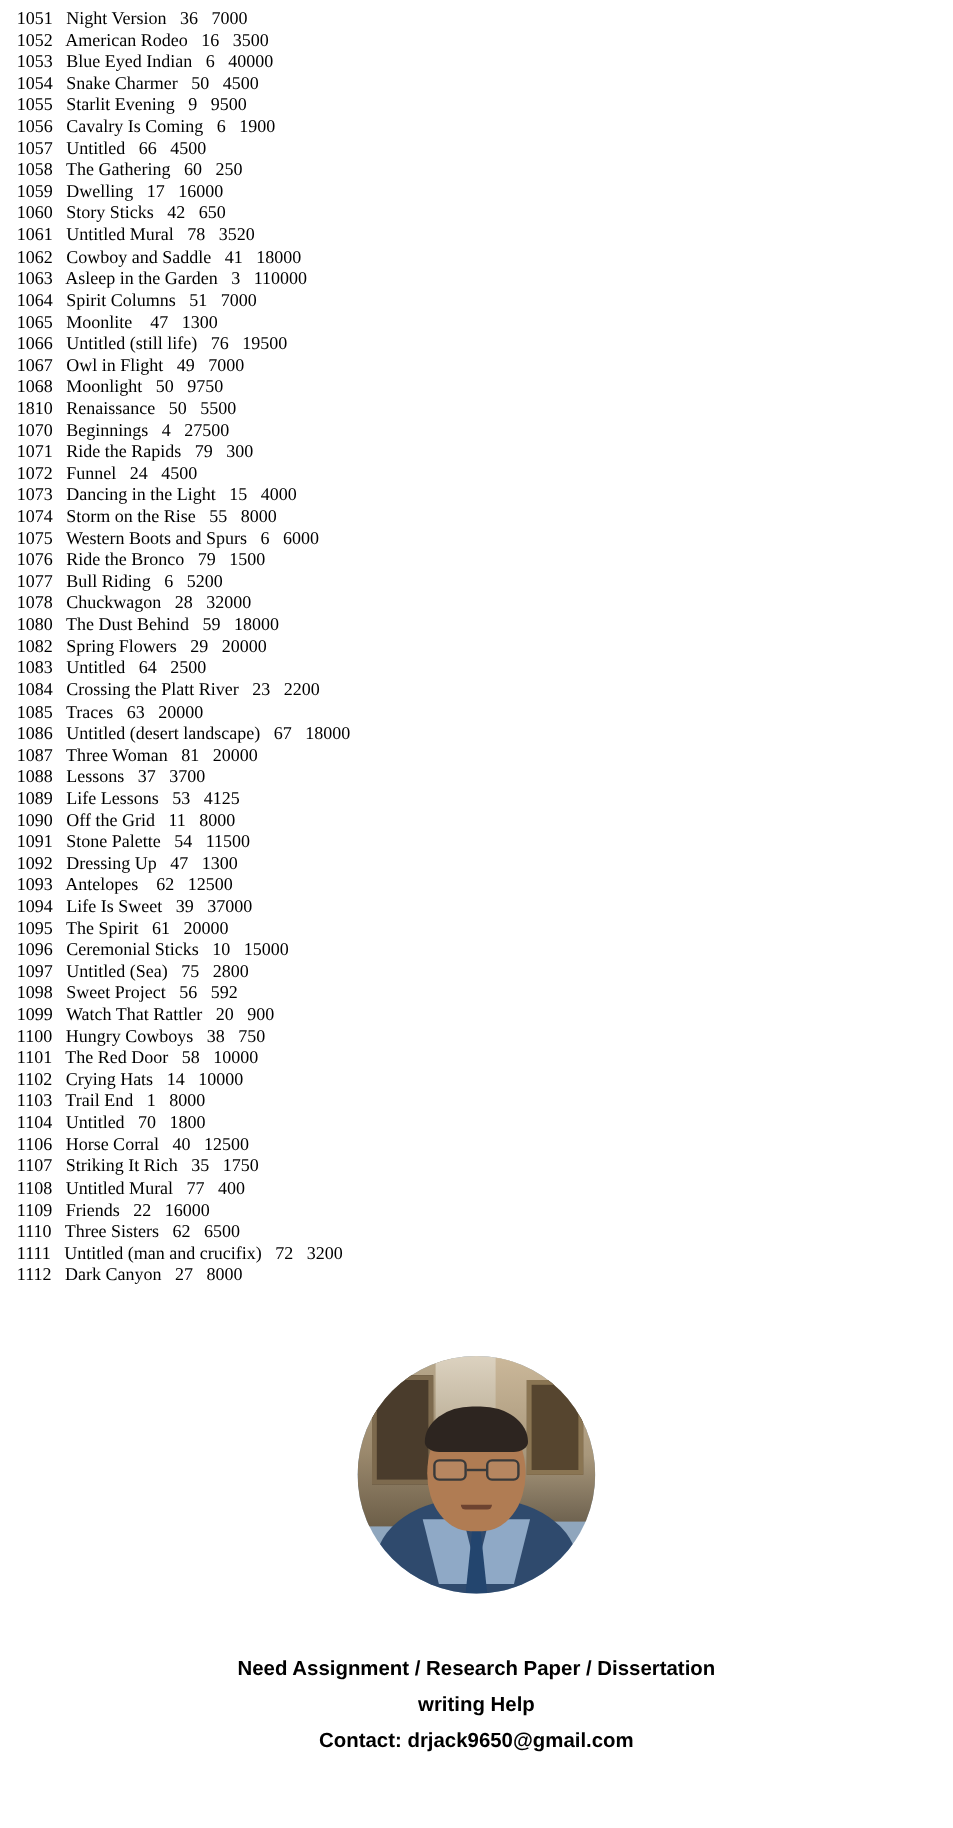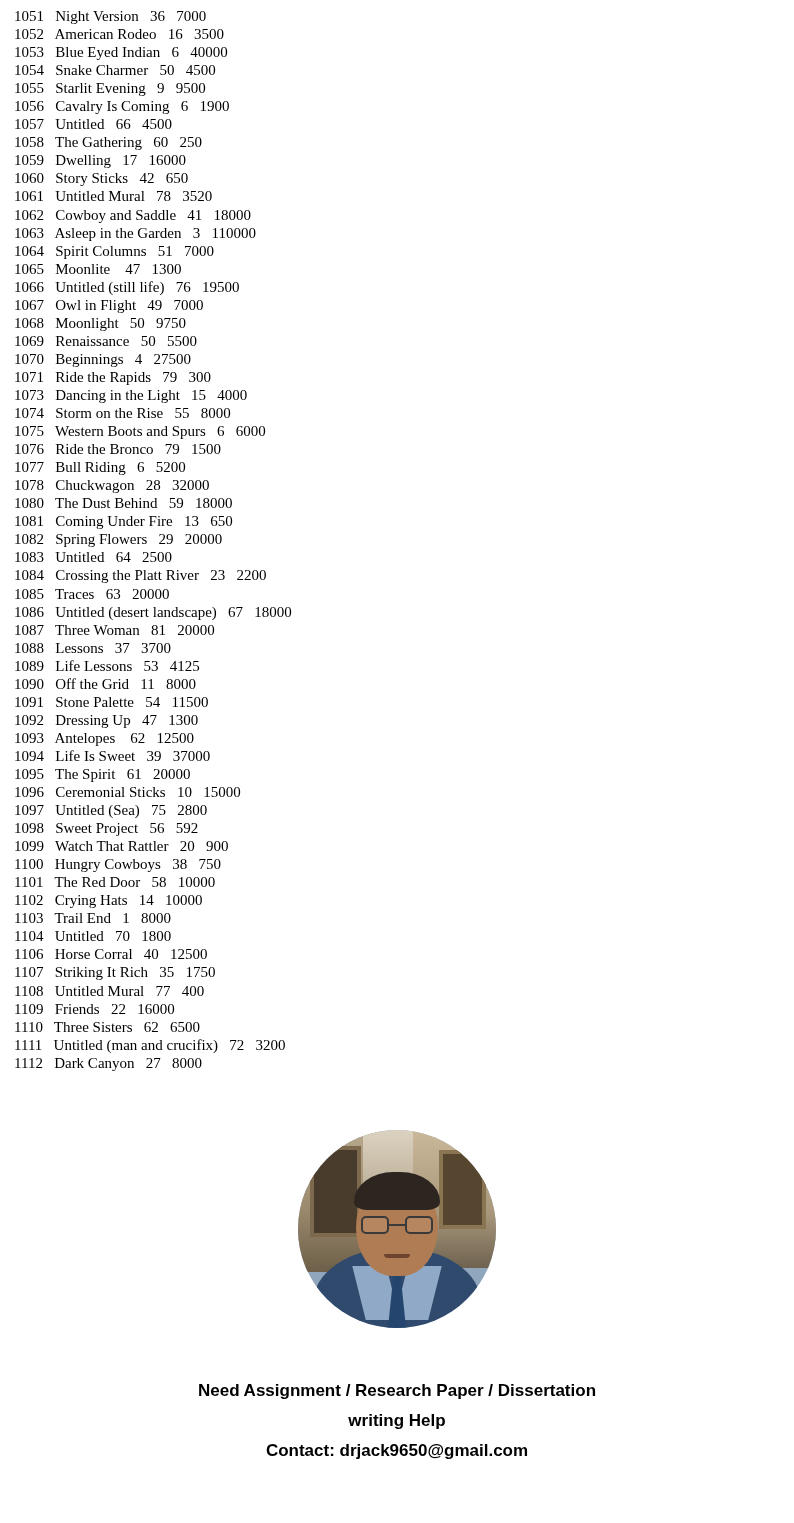--- a/index.html
+++ b/index.html
@@ -226,31 +226,31 @@
     <div class="row"><span>1059   Dwelling   17   16000</span></div>
     <div class="row"><span>1060   Story Sticks   42   650</span></div>
     <div class="row"><span>1061   Untitled Mural   78   3520</span></div>
     <div class="row"><span>1062   Cowboy and Saddle   41   18000</span></div>
     <div class="row"><span>1063   Asleep in the Garden   3   110000</span></div>
     <div class="row"><span>1064   Spirit Columns   51   7000</span></div>
     <div class="row"><span>1065   Moonlite    47   1300</span></div>
     <div class="row"><span>1066   Untitled (still life)   76   19500</span></div>
     <div class="row"><span>1067   Owl in Flight   49   7000</span></div>
     <div class="row"><span>1068   Moonlight   50   9750</span></div>
-    <div class="row"><span>1069   Renaissance   50   5500</span></div>
+    <div class="row"><span>1810   Renaissance   50   5500</span></div>
     <div class="row"><span>1070   Beginnings   4   27500</span></div>
     <div class="row"><span>1071   Ride the Rapids   79   300</span></div>
+    <div class="row"><span>1072   Funnel   24   4500</span></div>
     <div class="row"><span>1073   Dancing in the Light   15   4000</span></div>
     <div class="row"><span>1074   Storm on the Rise   55   8000</span></div>
     <div class="row"><span>1075   Western Boots and Spurs   6   6000</span></div>
     <div class="row"><span>1076   Ride the Bronco   79   1500</span></div>
     <div class="row"><span>1077   Bull Riding   6   5200</span></div>
     <div class="row"><span>1078   Chuckwagon   28   32000</span></div>
     <div class="row"><span>1080   The Dust Behind   59   18000</span></div>
-    <div class="row"><span>1081   Coming Under Fire   13   650</span></div>
     <div class="row"><span>1082   Spring Flowers   29   20000</span></div>
     <div class="row"><span>1083   Untitled   64   2500</span></div>
     <div class="row"><span>1084   Crossing the Platt River   23   2200</span></div>
     <div class="row"><span>1085   Traces   63   20000</span></div>
     <div class="row"><span>1086   Untitled (desert landscape)   67   18000</span></div>
     <div class="row"><span>1087   Three Woman   81   20000</span></div>
     <div class="row"><span>1088   Lessons   37   3700</span></div>
     <div class="row"><span>1089   Life Lessons   53   4125</span></div>
     <div class="row"><span>1090   Off the Grid   11   8000</span></div>
     <div class="row"><span>1091   Stone Palette   54   11500</span></div>

